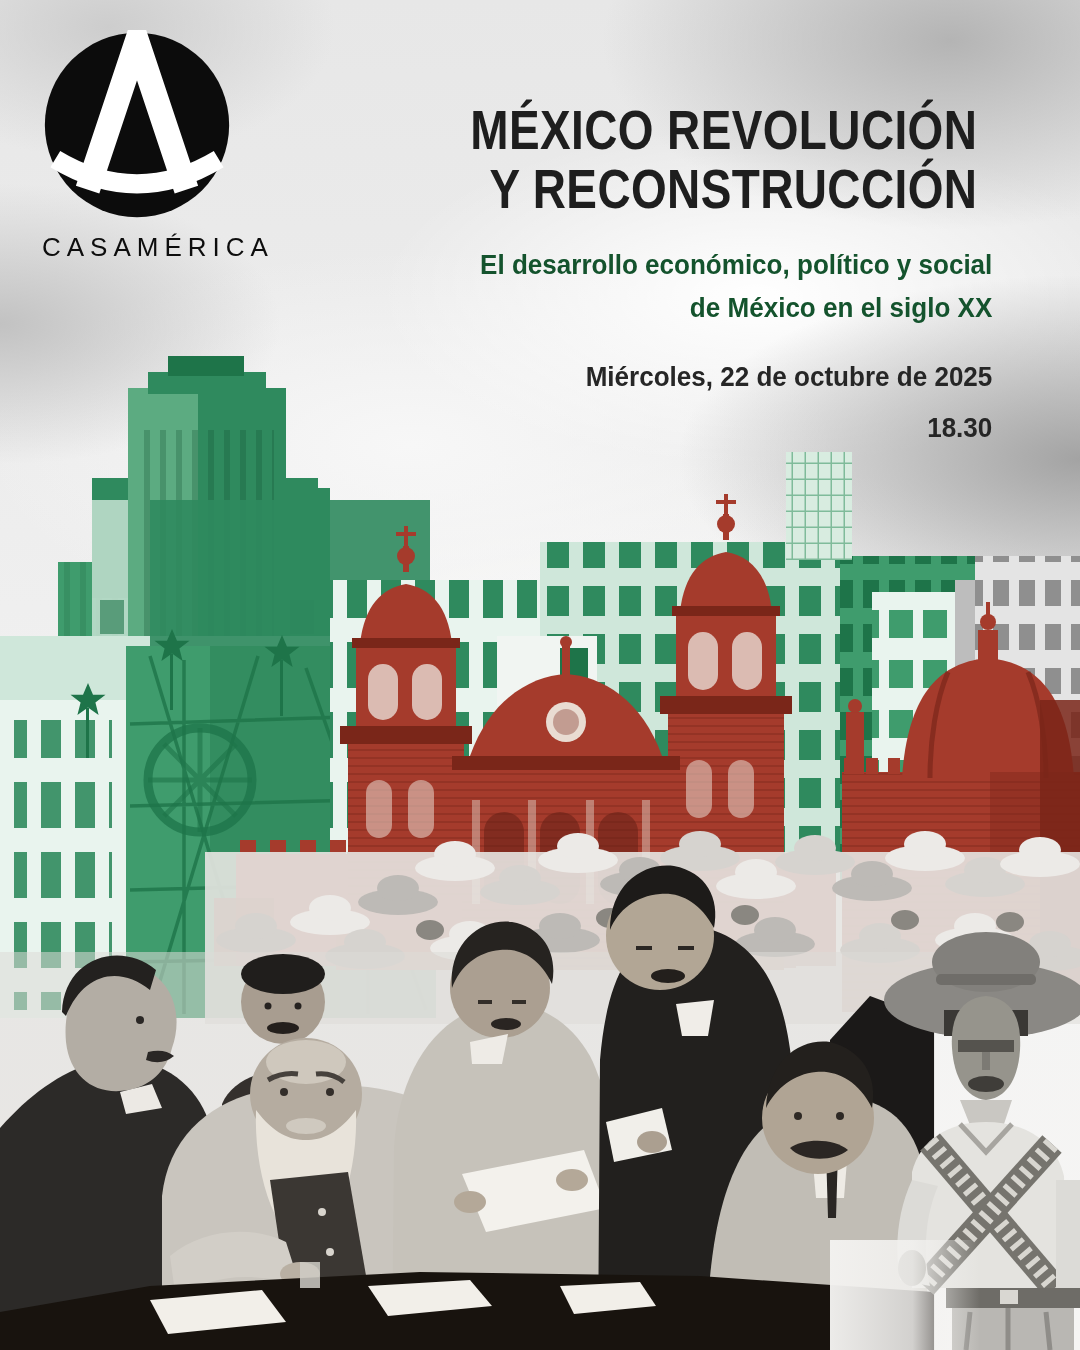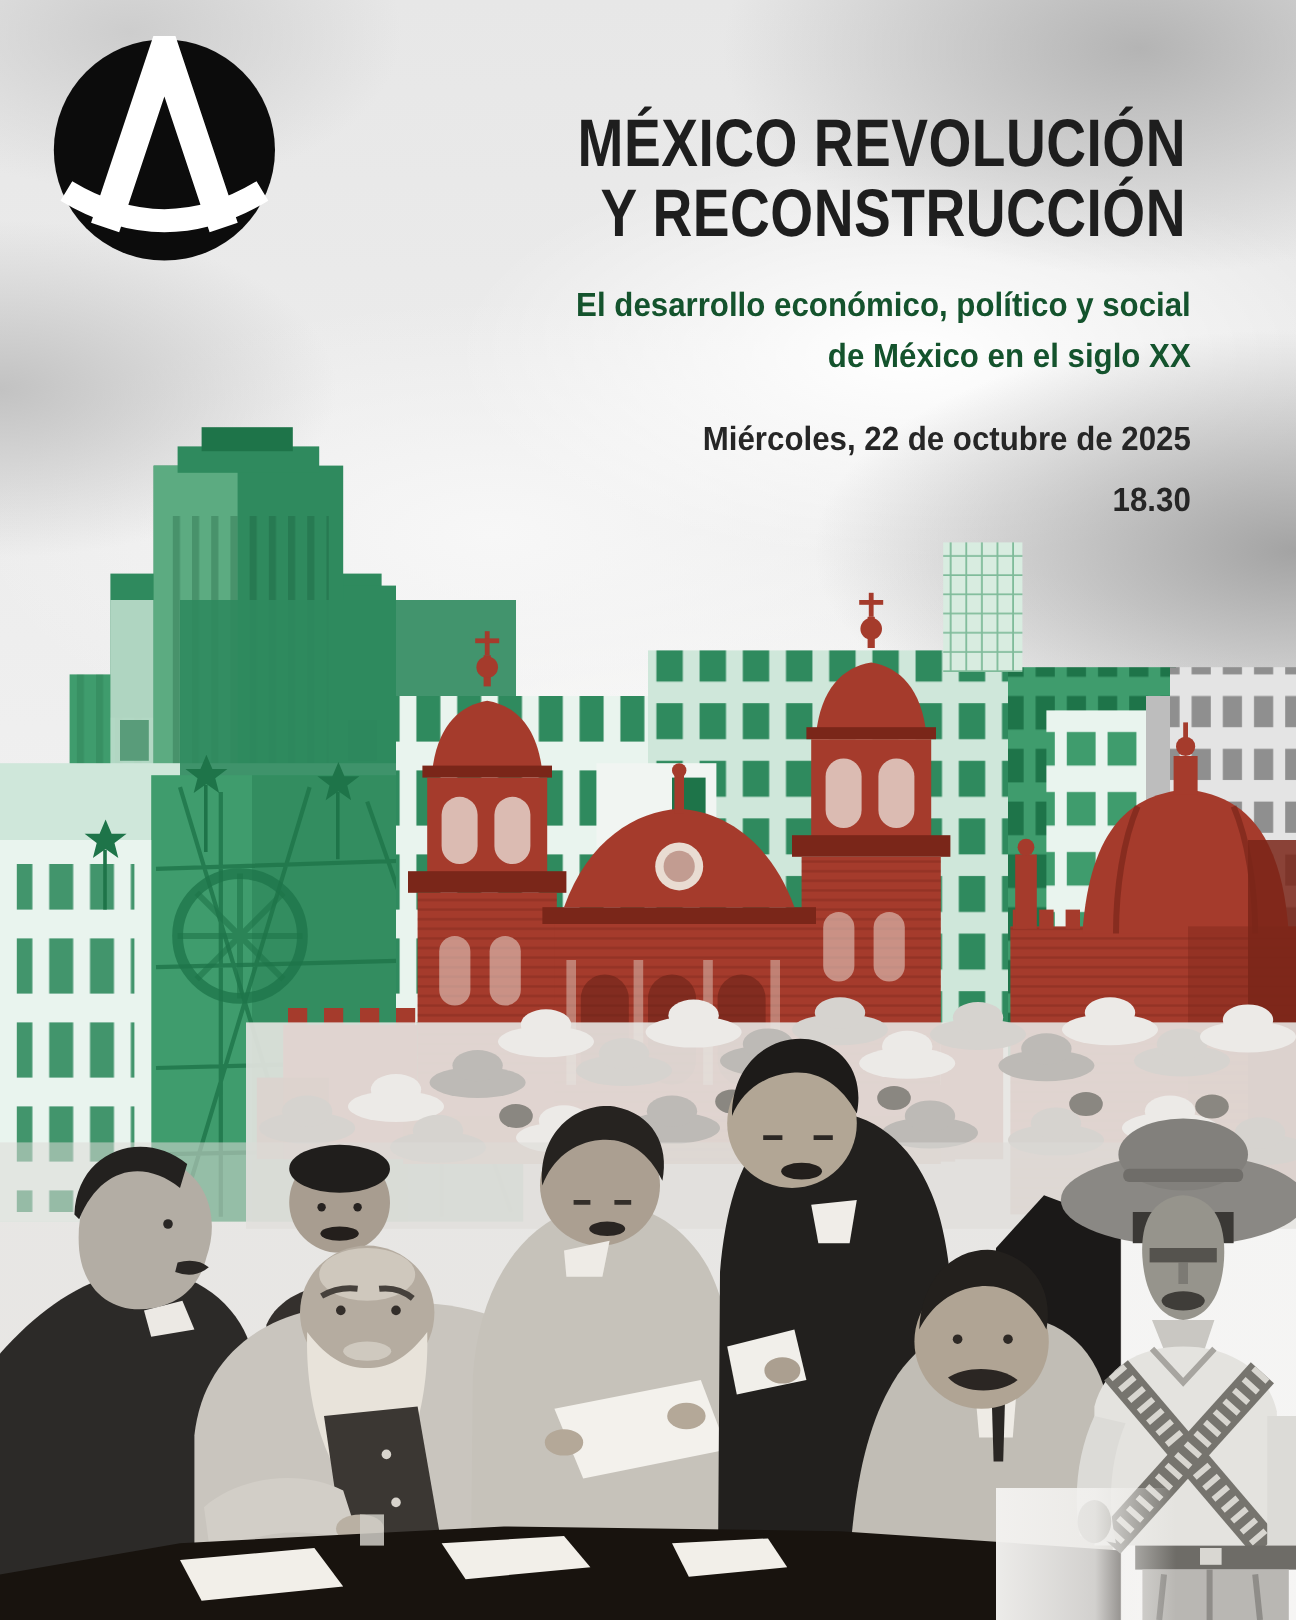--- a/index.html
+++ b/index.html
@@ -392,24 +392,25 @@
       <rect x="830" y="1240" width="150" height="110" fill="url(#fadeL)"></rect>
     </g>
   </svg>
 
   <header class="brand">
     <svg class="logo" viewBox="0 0 200 200" role="img" aria-label="A">
       <circle cx="100" cy="100" r="97" fill="#0c0c0c"></circle>
       <path d="M14 136 Q100 188 186 136" stroke="#ffffff" stroke-width="20" fill="none"></path>
       <path d="M48 168 L100 12 L152 168" stroke="#ffffff" stroke-width="26" fill="none"></path>
     </svg>
+    <div class="brand-name">CASAMÉRICA</div>
   </header>
 
   <section class="headline">
-    <h1 class="title" style="margin:4px;">
+    <h1 class="title" style="margin:15px;">
       <span class="line">MÉXICO REVOLUCIÓN</span>
       <span class="line">Y RECONSTRUCCIÓN</span>
     </h1>
     <p class="subtitle" style="margin-bottom:0;">
       <span class="line">El desarrollo económico, político y social</span>
       <span class="line">de México en el siglo XX</span>
     </p>
     <p class="meta" style="margin-bottom:2px;">
       <span class="line date">Miércoles, 22 de octubre de 2025</span>
       <span class="line time">18.30</span>

